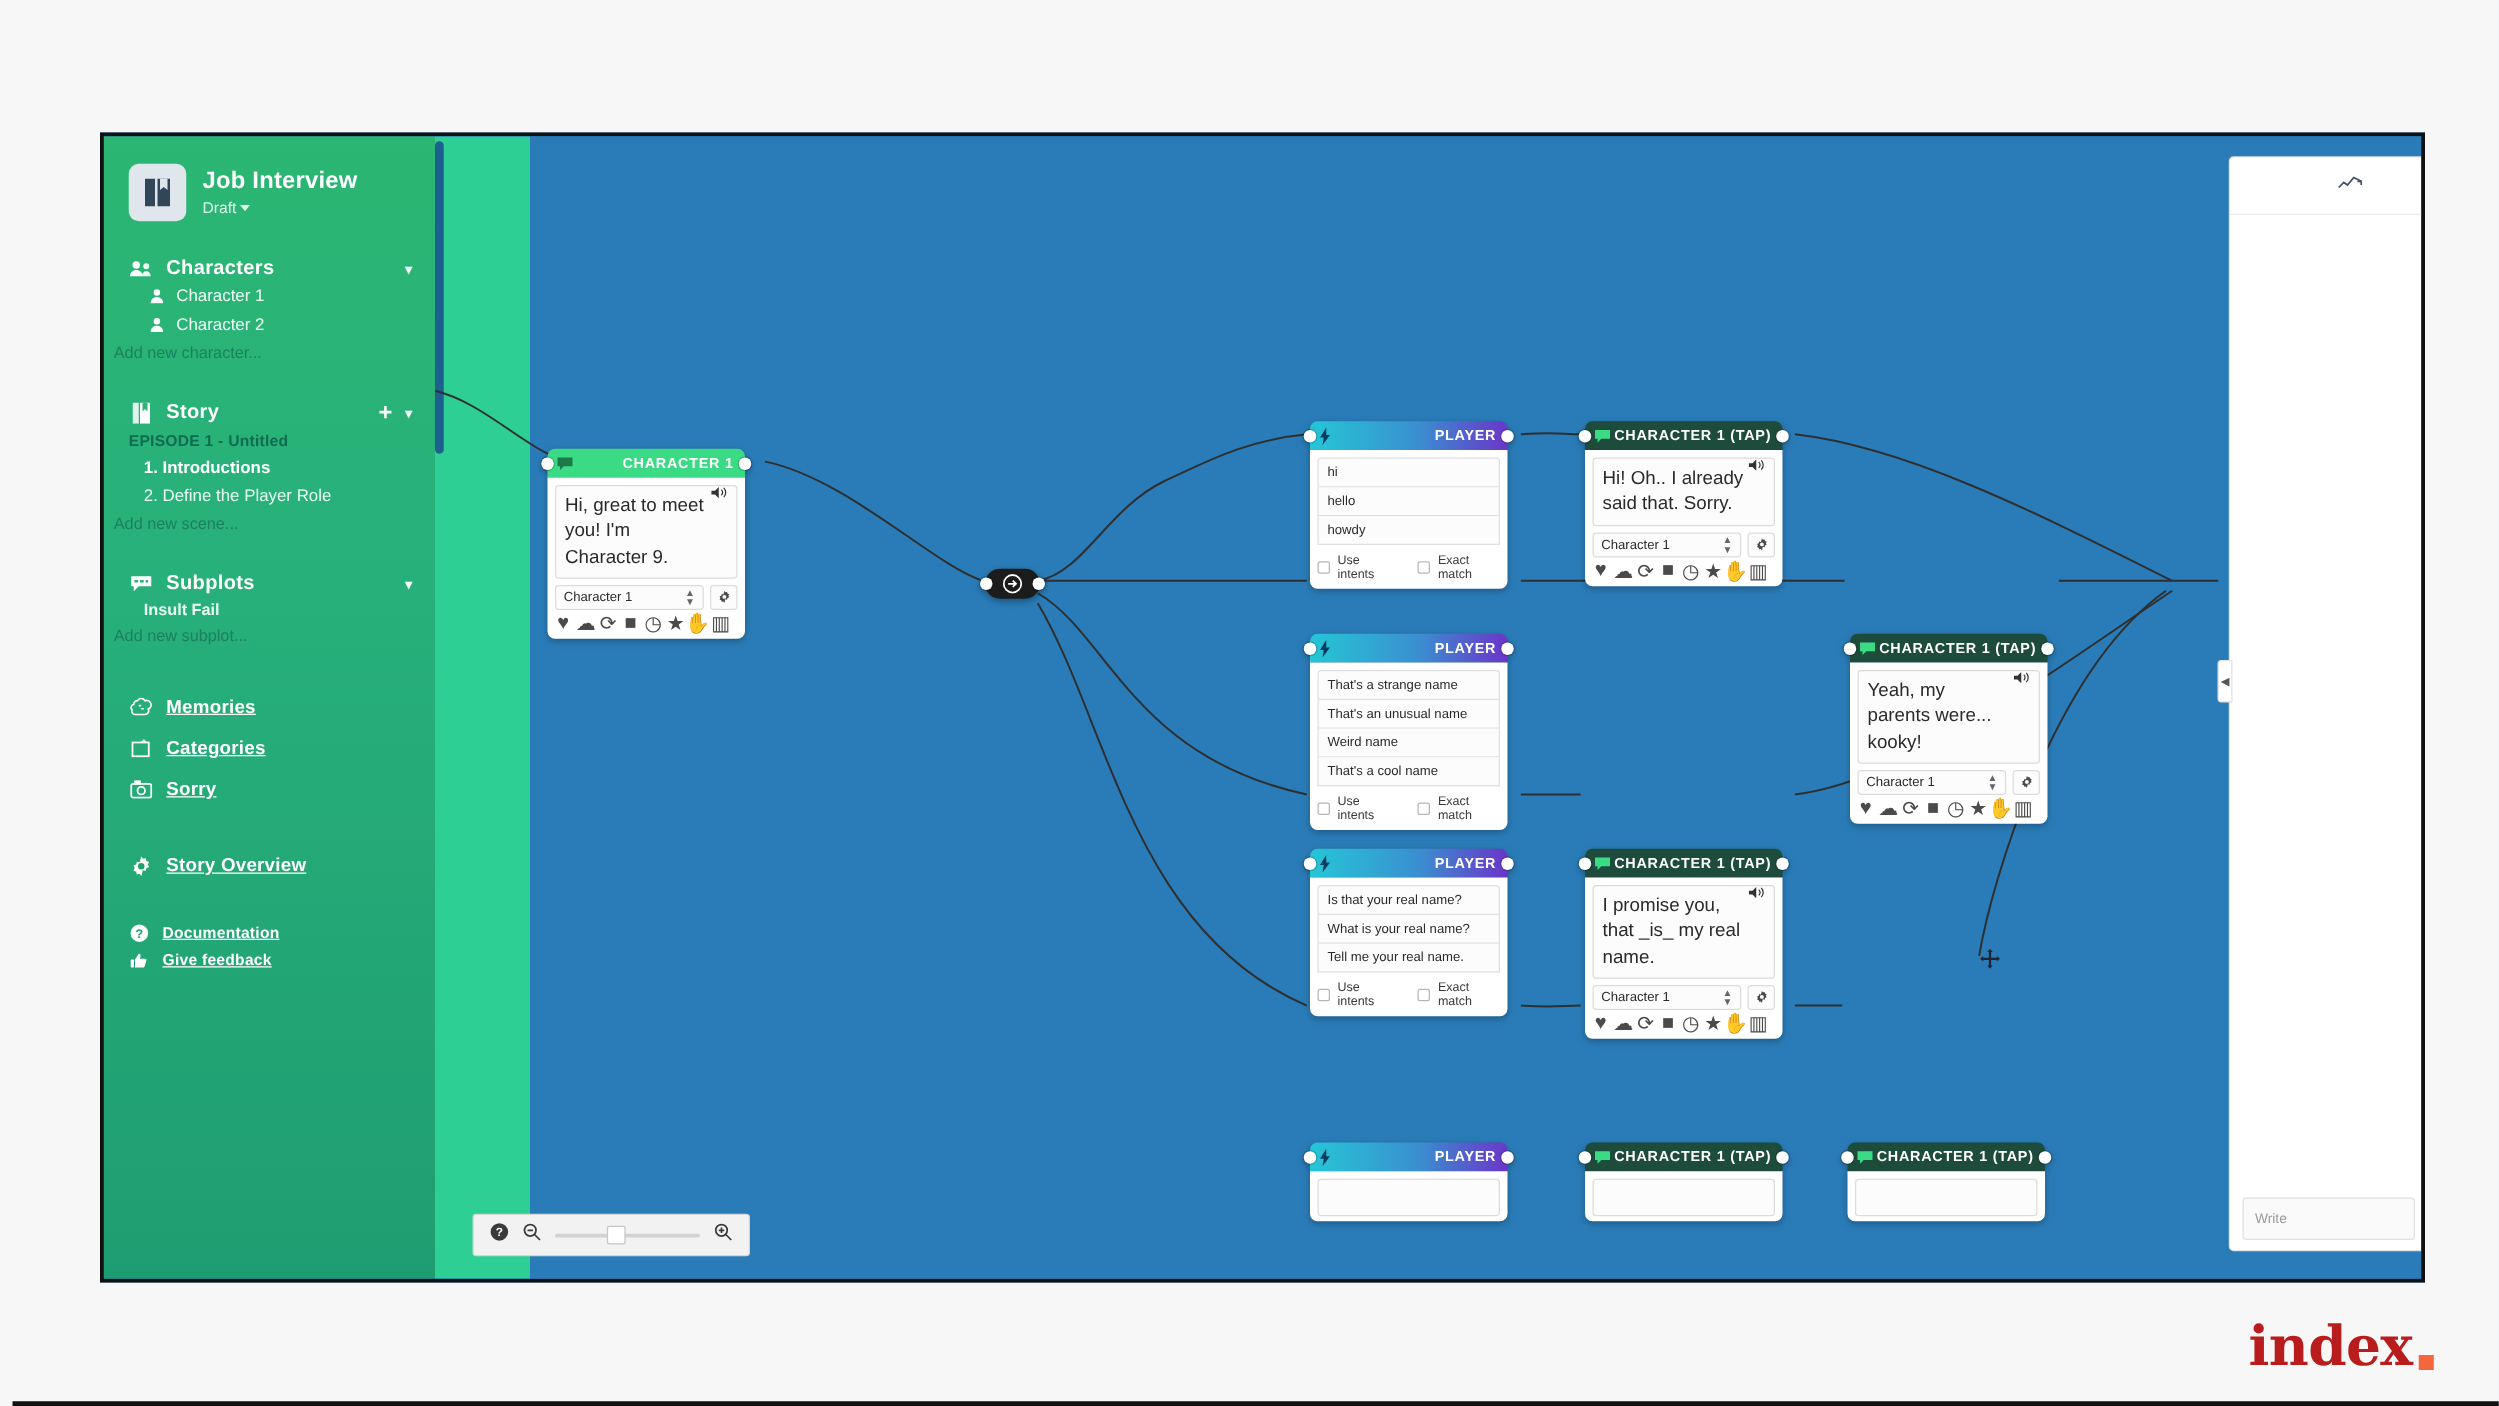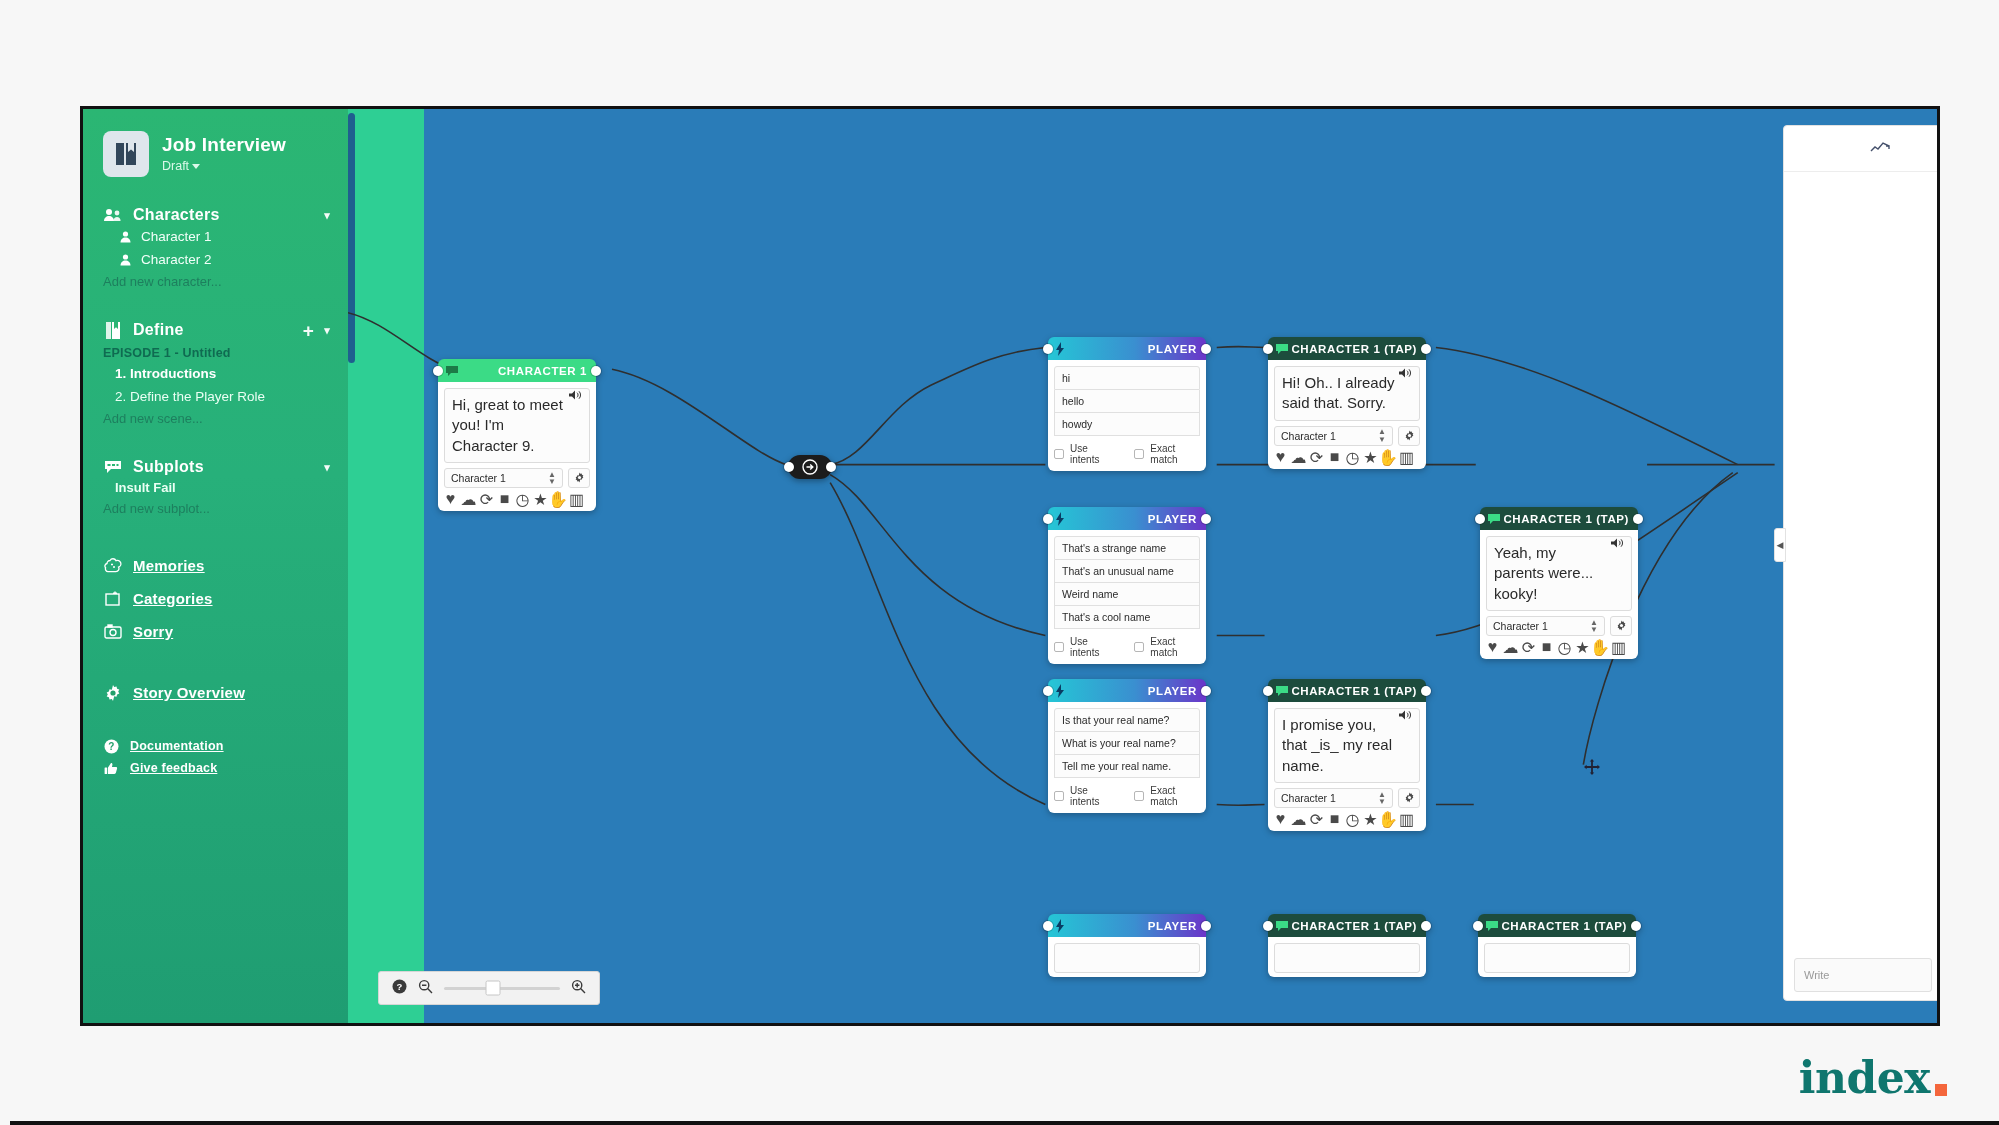--- a/index.html
+++ b/index.html
@@ -45,21 +45,21 @@
     display: flex; align-items: center; gap: 10px;
     padding: 0 18px 0 20px; font-size: 16px; font-weight: bold; letter-spacing: .3px;
   }
   .sec-head .sico { width: 20px; height: 20px; flex: 0 0 auto; display:flex;align-items:center;justify-content:center;}
   .sec-head .spacer { flex: 1 1 auto; }
   .sec-head .plus { font-size: 19px; line-height: 1; font-weight: bold; opacity:.95; }
   .sec-head .chev { opacity: .95; font-size: 11px; }
 
   .sub-item { font-size: 13.5px; padding: 4px 18px 4px 36px; color:#f1fff9; display:flex; align-items:center; gap:8px;}
   .sub-item .pico { width: 14px; height:14px; flex:0 0 auto; display:flex;align-items:center;}
-  .muted { font-size: 13px; color: #1d7d5d; padding: 3px 18px 3px 20px; opacity:.95;}
+  .muted { font-size: 13px; color: #1d7d5d; padding: 3px 18px 3px 8px; opacity:.95;}
   .ep-label { font-size: 12.5px; font-weight: bold; color: #0f6b51; padding: 6px 18px 2px 20px; letter-spacing:.2px;}
   .scene { font-size: 13.5px; padding: 4px 18px 4px 32px; color:#eafff4;}
   .scene.active { font-weight: bold; color: #ffffff; }
   .subplot-item { font-size: 13px; padding: 3px 18px 3px 32px; color:#eafff4;font-weight:bold;}
 
   .navlist { margin-top: 30px; }
   .navrow { display:flex; align-items:center; gap: 11px; padding: 7px 18px 7px 20px; font-size: 15px; font-weight: bold; letter-spacing:.2px;text-decoration:underline;}
   .navrow .nico { width: 19px; height: 19px; flex:0 0 auto; display:flex;align-items:center;justify-content:center;}
   .navrow.small { font-size: 12.5px; padding: 3px 18px 3px 20px; }
   .navrow.small .nico { width: 16px; height:16px; }
@@ -144,21 +144,21 @@
   .rpanel-head { height:46px; border-bottom:1px solid #ededed; display:flex; align-items:center; justify-content:flex-end; padding-right:52px;}
   .rpanel-foot { position:absolute; left:10px; right:10px; bottom:8px; height:34px; border:1px solid #e0e0e0; border-radius:3px; background:#fafafa; display:flex; align-items:center; padding:0 9px; font-size:11px; color:#9a9a9a;}
   .collapse-tab { position:absolute; left:-10px; top:46%; width:12px;height:34px;background:#fff;border:1px solid #e2e2e2;border-radius:3px 0 0 3px;display:flex;align-items:center;justify-content:center;font-size:9px;color:#555;}
 
   
   .cursor { position:absolute; width:15px; height:15px; }
 
   
   .logo {
     position:absolute; right: 62px; bottom: 22px;
-    font-family:"DejaVu Serif", serif; font-weight:bold; font-size:44px; color:#0f766e; letter-spacing:-.5px;
+    font-family:"DejaVu Serif", serif; font-weight:bold; font-size:44px; color:#b91c1c; letter-spacing:-.5px;
     display:flex; align-items:flex-end; gap:5px;
   }
   .logo .dot2 { width:12px;height:12px;background:#f4663c; display:inline-block; margin-bottom:7px;}
   .bottom-rule { position:absolute; left:0; right:0; bottom:0; height:4px; background:#111;}
 </style>
 </head>
 <body>
 
 <div id="root">
 
@@ -217,21 +217,21 @@
 
       <div class="sec">
         <div class="sec-head">
           <span class="sico">
             <svg width="14" height="17" viewBox="0 0 14 17">
                 <rect x="0" y="0" width="5" height="17" fill="#fff" opacity=".85"></rect>
                 <rect x="6" y="0" width="8" height="17" fill="#fff"></rect>
                 <path d="M8 0 h4 v7 l-2-1.7 -2 1.7 z" fill="#2bb673"></path>
               </svg>
           </span>
-          <span>Define</span>
+          <span>Story</span>
           <span class="spacer"></span>
           <span class="plus">+</span>
           <span class="chev">▾</span>
         </div>
         <div class="ep-label">EPISODE 1 - Untitled</div>
         <div class="scene active">1. Introductions</div>
         <div class="scene">2. Define the Player Role</div>
         <div class="muted">Add new scene...</div>
       </div>
 

